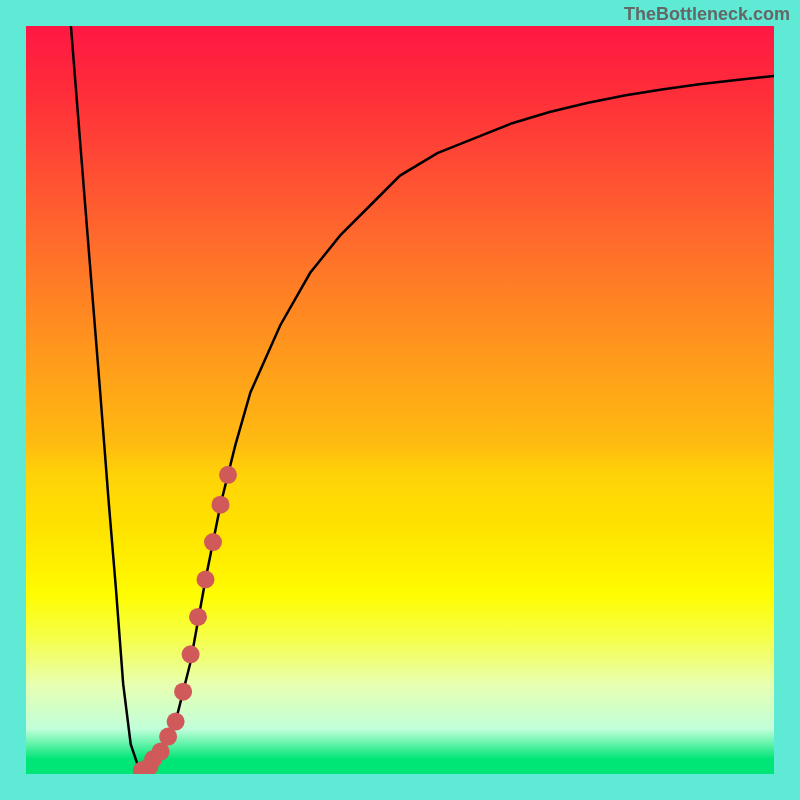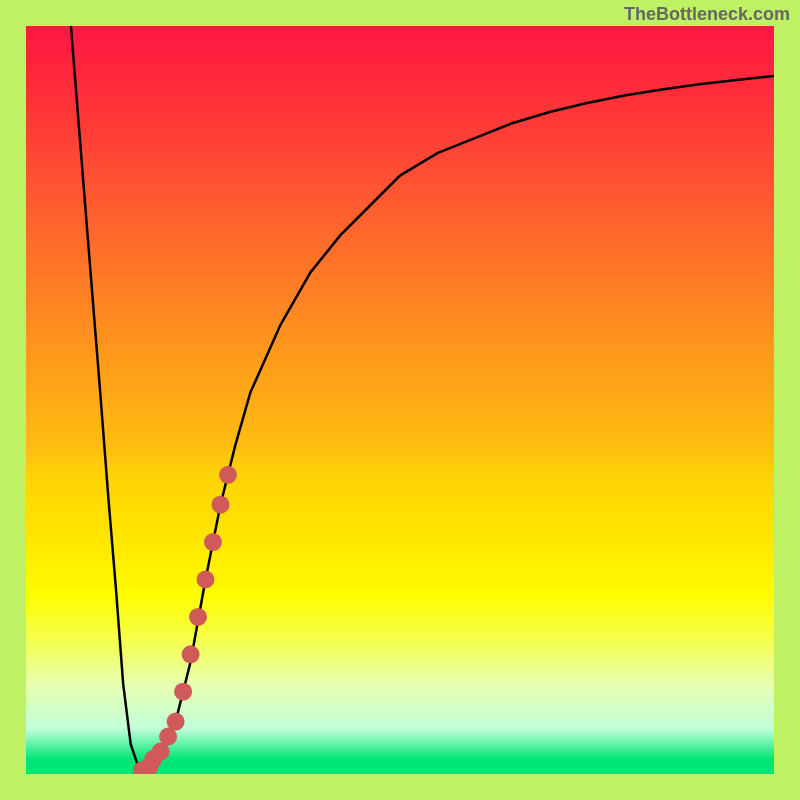--- a/index.html
+++ b/index.html
@@ -1,17 +1,17 @@
 <!DOCTYPE html>
 <html><head>
   <meta charset="utf-8">
   <style>
     * { margin: 0; padding: 0; box-sizing: border-box; }
     body { width: 800px; height: 800px; position: relative; font-family: Arial, sans-serif; }
-    .container { width: 800px; height: 800px; position: relative; background: #bef264; }
+    .container { width: 800px; height: 800px; position: relative; background: #5eead4; }
     .watermark { position: absolute; top: 4px; right: 10px; color: #666; font-size: 18px; font-weight: bold; z-index: 10; }
     .plot-area { position: absolute; top: 26px; left: 26px; width: 748px; height: 748px; }
     .gradient-bg { width: 100%; height: 100%; background: linear-gradient(to bottom, #ff1744 0%, #ff2b3a 8%, #ff4336 16%, #ff5c30 24%, #ff7528 32%, #ff8d20 40%, #ffa518 48%, #ffbc10 56%, #ffd308 60%, #ffe000 66%, #fff000 72%, #fffd00 76%, #f5ff4c 82%, #e8ffb0 88%, #c0ffda 94%, #00e676 98%, #00e676 100%); }
     svg.curve { position: absolute; top: 0; left: 0; width: 100%; height: 100%; }
     .curve-path { fill: none; stroke: #000; stroke-width: 2.5; }
     .highlight-dot { fill: #d05a5a; }
   </style>
 </head>
 <body>
 

